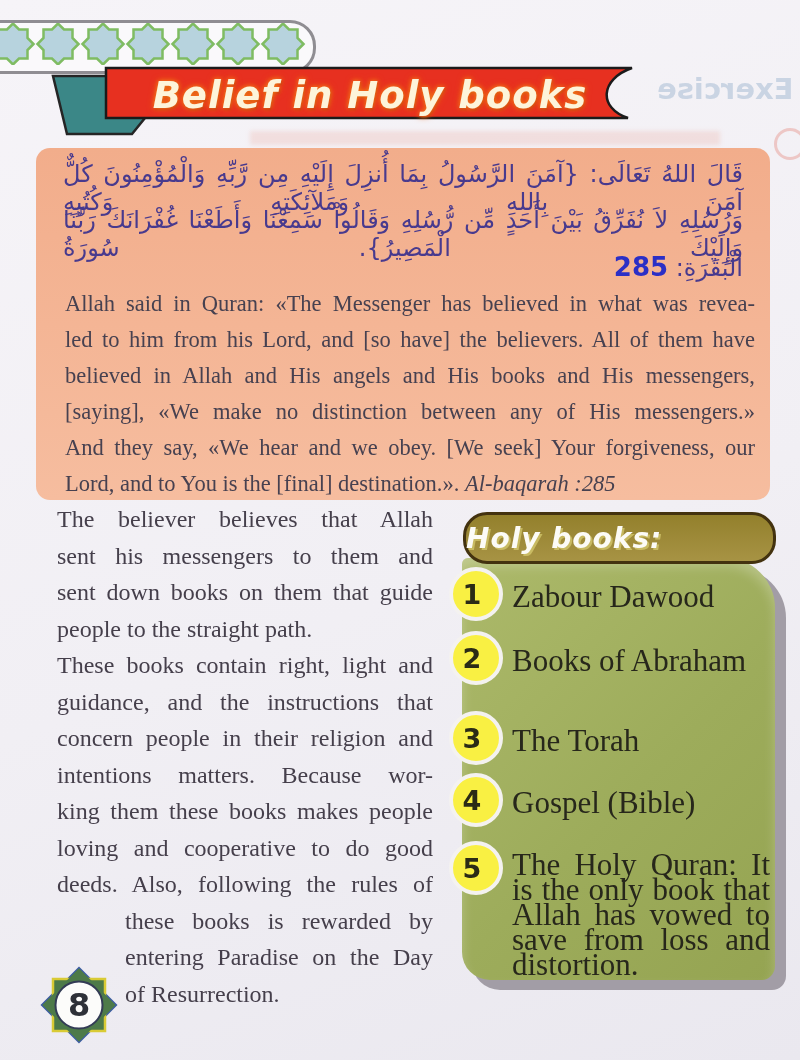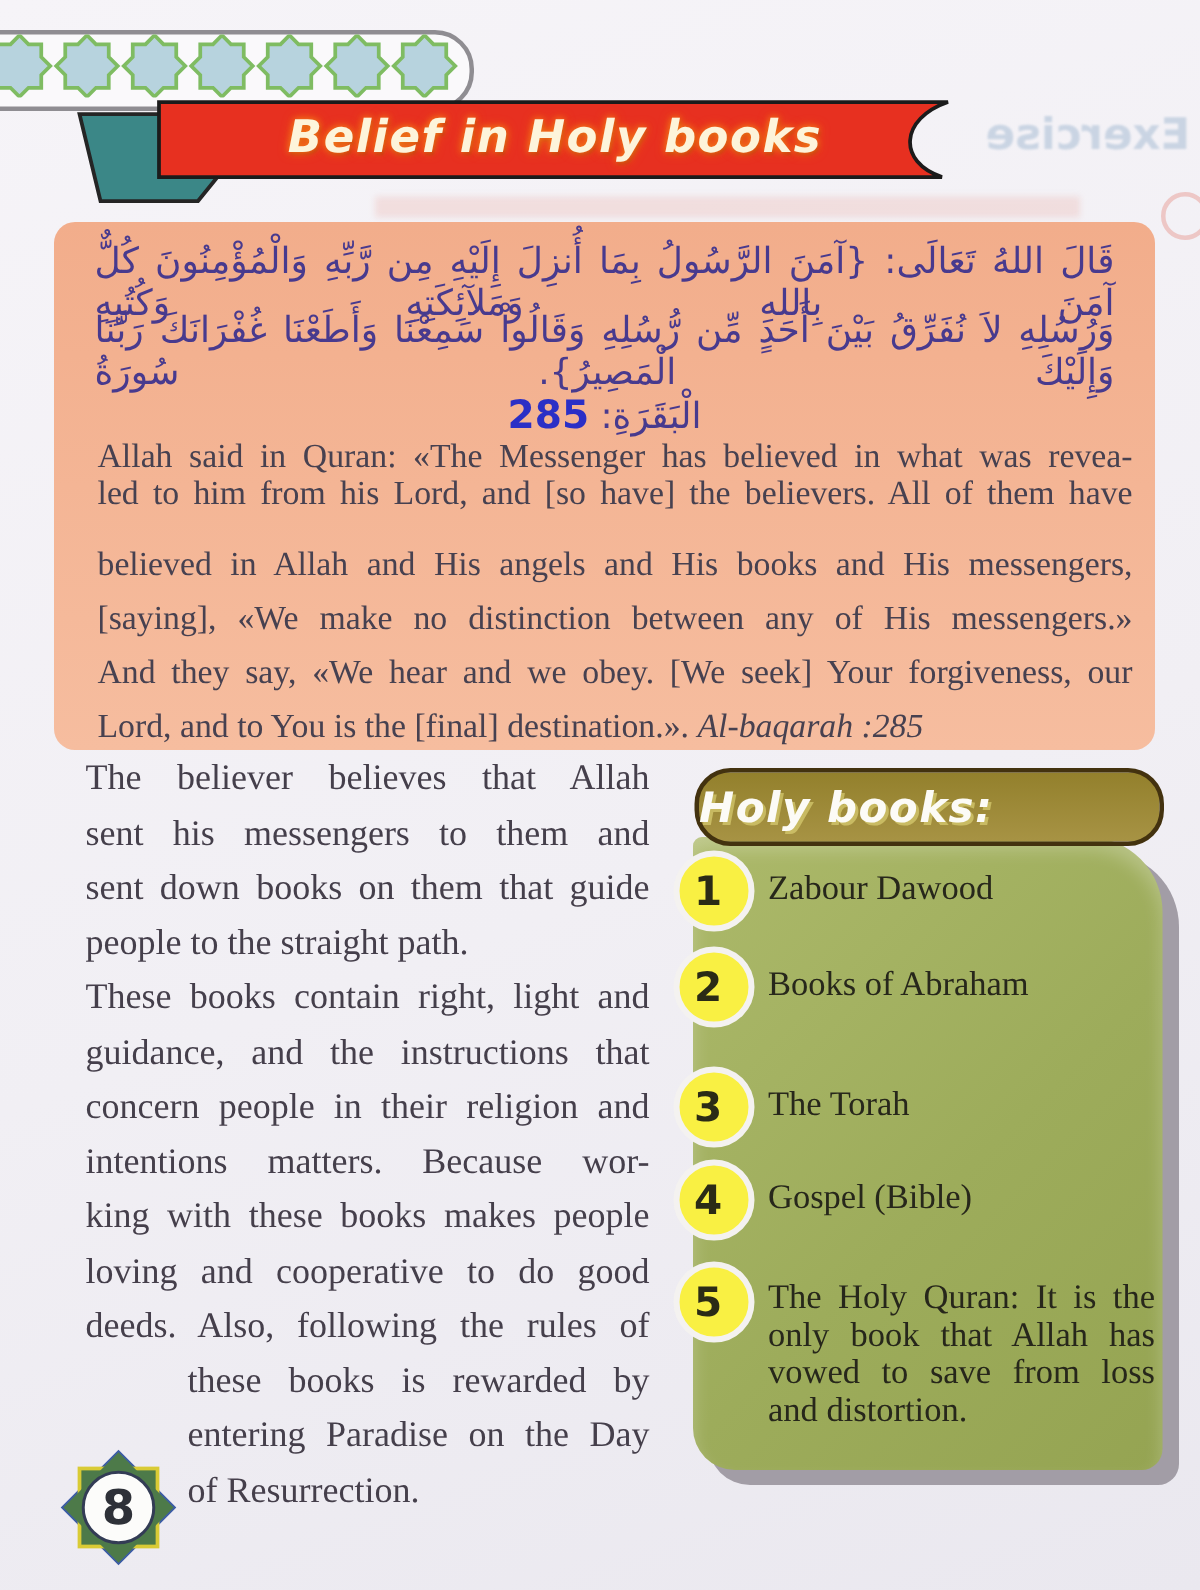--- a/index.html
+++ b/index.html
@@ -9,36 +9,36 @@
   
   .star-strip{position:absolute;left:-30px;top:20px;width:340px;height:48px;
     background:#faf9fb;border:3px solid #8f8d92;border-radius:26px;}
   .star-strip svg{position:absolute;left:0;top:0;}
   
   .trap-svg{position:absolute;left:45px;top:70px;}
   
   .banner-svg{position:absolute;left:100px;top:64px;}
   .banner-text{position:absolute;left:140px;top:74px;width:460px;text-align:center;
     font-family:"DejaVu Sans",sans-serif;font-style:italic;font-weight:bold;
-    font-size:30px;color:#fdf4da;letter-spacing:1px;
+    font-size:37px;color:#fdf4da;letter-spacing:1px;
     text-shadow:0 0 4px #f47a1c,0 0 7px #ef6a10,1px 2px 2px rgba(150,40,0,.55);}
   
   .ghost-ex{position:absolute;right:6px;top:72px;font-family:"DejaVu Sans",sans-serif;
     font-weight:bold;font-size:29px;color:#a8bdd4;opacity:.55;transform:scaleX(-1);
     filter:blur(.6px);}
   .ghost-bar{position:absolute;left:250px;top:131px;width:470px;height:14px;
     background:rgba(232,150,135,.22);filter:blur(2px);}
   .ghost-badge{position:absolute;left:774px;top:128px;width:26px;height:26px;
     border:3px solid rgba(225,120,110,.35);border-radius:50%;}
   
   .qbox{position:absolute;left:36px;top:148px;width:734px;height:352px;border-radius:14px;
     background:linear-gradient(180deg,#f2ad8b,#f6bd9f);overflow:hidden;}
   .ar{position:absolute;left:27px;width:680px;direction:rtl;
     font-family:"DejaVu Sans",sans-serif;font-size:24px;color:#483a8e;}
-  .ar1{top:12px;} .ar2{top:58px;} .arref{top:114px;text-align:center;}
+  .ar1{top:12px;} .ar2{top:58px;} .arref{top:104px;text-align:right;}
   .refnum{font-weight:bold;color:#2b2fc6;font-size:26px;}
   .en{position:absolute;left:29px;width:690px;font-family:Liberation Serif, serif;
     font-size:22.5px;color:#474150;height:34px;white-space:nowrap;}
   .jline{text-align:justify;text-align-last:justify;text-justify:inter-word;}
   
   .bl{position:absolute;left:57px;width:376px;height:36px;
     font-family:"Liberation Serif",serif;font-size:24px;color:#453f4b;white-space:nowrap;}
   .bl.ind{left:125px;width:308px;}
   
   .panel-shadow{position:absolute;left:472px;top:568px;width:314px;height:422px;
@@ -51,21 +51,21 @@
     display:flex;align-items:center;}
   .pill span{font-family:"DejaVu Sans",sans-serif;font-style:italic;font-weight:bold;
     font-size:28px;color:#fcfbf6;letter-spacing:1px;
     text-shadow:2px 2px 0 rgba(233,224,130,.55);}
   .numc{position:absolute;left:449px;width:46px;height:46px;border-radius:50%;
     background:#f9f043;border:4px solid #f4f2f0;display:flex;align-items:center;
     justify-content:center;font-family:"DejaVu Sans",sans-serif;font-weight:bold;
     font-size:27px;color:#2b2b16;padding-right:0;}
   .numc span{margin-right:8px;}
   .hb{position:absolute;left:512px;font-family:"Liberation Serif",serif;
-    font-size:23px;color:#27271b;white-space:nowrap;}
+    font-size:31px;color:#27271b;white-space:nowrap;}
   .hb5{width:258px;white-space:normal;text-align:justify;line-height:25px;}
   .badge-svg{position:absolute;left:38px;top:963px;}
 </style>
 </head>
 <body>
 
 <div class="page">
 
   <div class="star-strip">
     <svg width="334" height="42" viewBox="0 0 334 42">
@@ -93,36 +93,36 @@
 
   <div class="ghost-ex">Exercise</div>
   <div class="ghost-bar"></div>
   <div class="ghost-badge"></div>
 
   <div class="qbox">
     <div class="ar ar1 jline">قَالَ اللهُ تَعَالَى: {آمَنَ الرَّسُولُ بِمَا أُنزِلَ إِلَيْهِ مِن رَّبِّهِ وَالْمُؤْمِنُونَ كُلٌّ آمَنَ بِاللهِ وَمَلآئِكَتِهِ وَكُتُبِهِ</div>
     <div class="ar ar2 jline">وَرُسُلِهِ لاَ نُفَرِّقُ بَيْنَ أَحَدٍ مِّن رُّسُلِهِ وَقَالُواْ سَمِعْنَا وَأَطَعْنَا غُفْرَانَكَ رَبَّنَا وَإِلَيْكَ الْمَصِيرُ}. سُورَةُ</div>
     <div class="ar arref"><span>الْبَقَرَةِ:</span> <span class="refnum">285</span></div>
     <div class="en jline" style="top:143px">Allah said in Quran: «The Messenger has believed in what was revea-</div>
-    <div class="en jline" style="top:168px">led to him from his Lord, and [so have] the believers. All of them have</div>
+    <div class="en jline" style="top:179px">led to him from his Lord, and [so have] the believers. All of them have</div>
     <div class="en jline" style="top:215px">believed in Allah and His angels and His books and His messengers,</div>
     <div class="en jline" style="top:251px">[saying], «We make no distinction between any of His messengers.»</div>
     <div class="en jline" style="top:287px">And they say, «We hear and we obey. [We seek] Your forgiveness, our</div>
     <div class="en" style="top:323px"><span>Lord, and to You is the [final] destination.». </span><i>Al-baqarah :285</i></div>
   </div>
 
   <div class="bl jline" style="top:506px">The believer believes that Allah</div>
   <div class="bl jline" style="top:542.5px">sent his messengers to them and</div>
   <div class="bl jline" style="top:579px">sent down books on them that guide</div>
   <div class="bl" style="top:615.5px">people to the straight path.</div>
   <div class="bl jline" style="top:652px">These books contain right, light and</div>
   <div class="bl jline" style="top:688.5px">guidance, and the instructions that</div>
   <div class="bl jline" style="top:725px">concern people in their religion and</div>
   <div class="bl jline" style="top:761.5px">intentions matters. Because wor-</div>
-  <div class="bl jline" style="top:798px">king with these books makes people</div>
+  <div class="bl jline" style="top:798px">king them these books makes people</div>
   <div class="bl jline" style="top:834.5px">loving and cooperative to do good</div>
   <div class="bl jline" style="top:871px">deeds.  Also, following the rules of</div>
   <div class="bl ind jline" style="top:907.5px">these books is rewarded by</div>
   <div class="bl ind jline" style="top:944px">entering Paradise on the Day</div>
   <div class="bl ind" style="top:980.5px">of Resurrection.</div>
 
   <div class="panel-shadow"></div>
   <div class="panel"></div>
   <div class="pill">
     <span>Holy books:</span>

